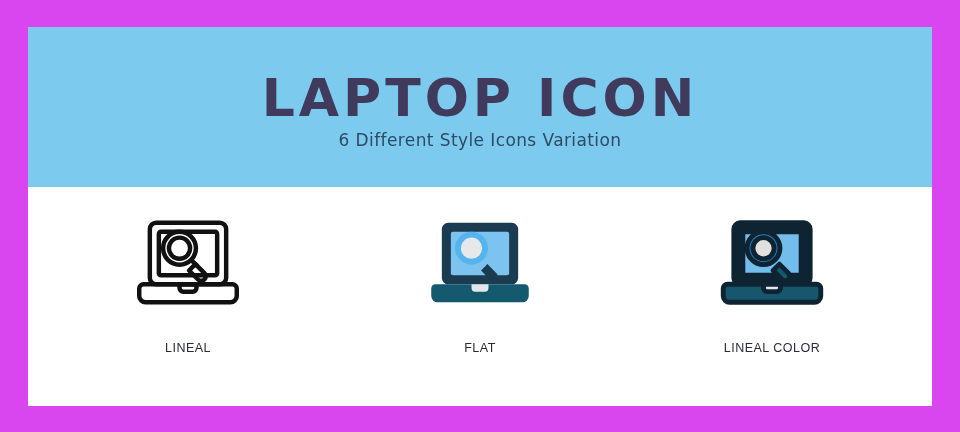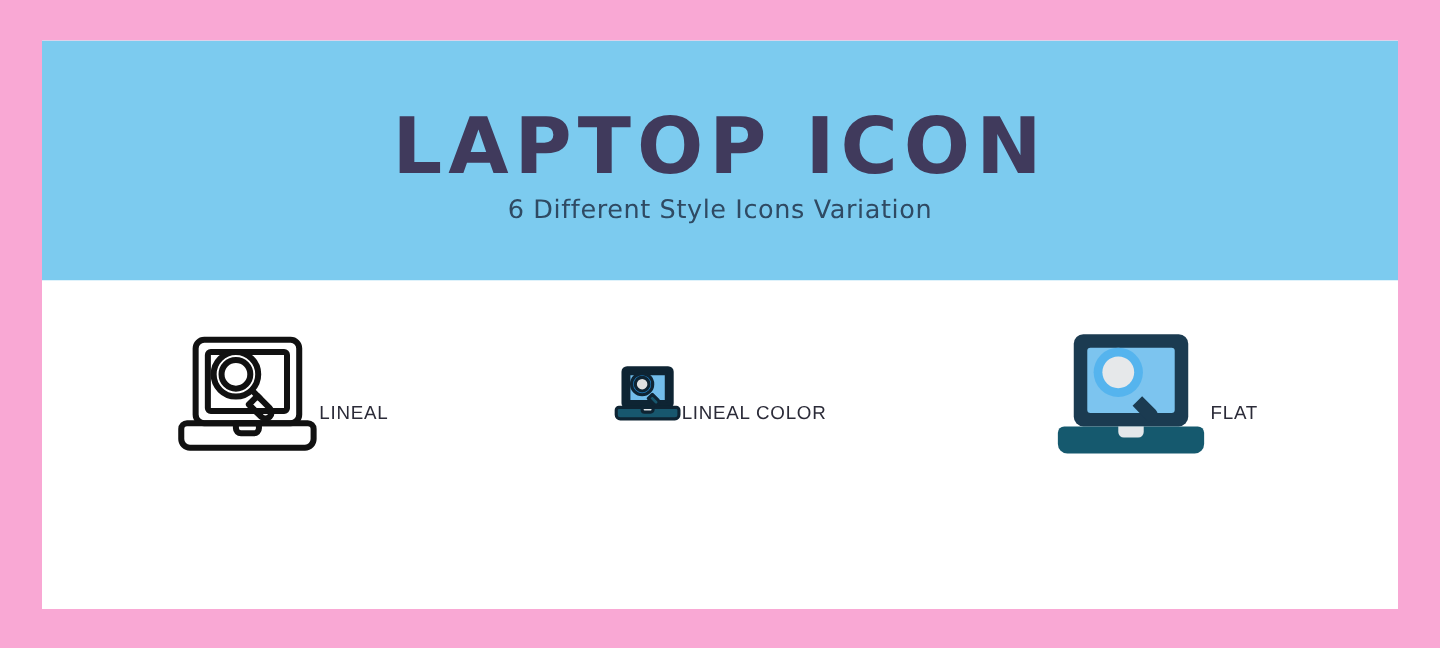--- a/index.html
+++ b/index.html
@@ -10,21 +10,21 @@
     width: 960px;
     height: 432px;
     background: #f3f8fd;
     font-family: "Liberation Sans", sans-serif;
     overflow: hidden;
   }
   .page {
     position: relative;
     width: 960px;
     height: 432px;
-    background: #f9a8d4;
+    background: #d946ef;
   }
   .card {
     position: absolute;
     left: 28px;
     top: 27px;
     width: 904px;
     height: 379px;
     background: #ffffff;
     overflow: hidden;
   }
@@ -63,20 +63,21 @@
     background: #ffffff;
     display: flex;
     align-items: flex-start;
     justify-content: space-around;
     padding: 22px 14px 0 14px;
     box-sizing: border-box;
   }
   .icon-cell {
     width: 142px;
     display: flex;
+    flex-direction: column;
     align-items: center;
   }
   .icon-art {
     width: 106px;
     height: 106px;
     display: block;
   }
   .icon-label {
     margin-top: 26px;
     font-family: "Liberation Sans", sans-serif;
@@ -112,46 +113,46 @@
             <circle cx="42" cy="37" r="10"></circle>
             <line x1="53.4" y1="48.4" x2="58.5" y2="53.5"></line>
             <path d="M57 52 l8.5 8.5 a4.2 4.2 0 0 1 0 6 a4.2 4.2 0 0 1 -6 0 L51 58 z"></path>
           </g>
         </svg>
         <div class="icon-label">LINEAL</div>
       </div>
 
       <div class="icon-cell">
         <svg class="icon-art" viewBox="0 0 100 100">
+          <g>
+            <rect x="14" y="13" width="72" height="58" rx="6" fill="#1b3b51"></rect>
+            <rect x="22.5" y="21.5" width="55" height="41" rx="2" fill="#7cc4ef"></rect>
+            <path d="M8 71 h84 a4 4 0 0 1 4 4 v7 a6 6 0 0 1 -6 6 H10 a6 6 0 0 1 -6 -6 v-7 a4 4 0 0 1 4 -4 z" fill="#15596e"></path>
+            <path d="M42 71 h16 v3.5 a3.5 3.5 0 0 1 -3.5 3.5 h-9 a3.5 3.5 0 0 1 -3.5 -3.5 z" fill="#e3e7ea"></path>
+            <path d="M57 52 l8.5 8.5 a4.4 4.4 0 0 1 0 6.2 a4.4 4.4 0 0 1 -6.2 0 L51 58 z" fill="#1b3b51"></path>
+            <circle cx="42" cy="37" r="15.5" fill="#55b4ee"></circle>
+            <circle cx="42" cy="37" r="10" fill="#e6e8ea"></circle>
+          </g>
+        </svg>
+        <div class="icon-label">FLAT</div>
+      </div>
+
+      <div class="icon-cell">
+        <svg class="icon-art" viewBox="0 0 100 100">
           <g stroke="#0e2433" stroke-width="4.6" stroke-linejoin="round" stroke-linecap="round">
             <rect x="14" y="13" width="72" height="58" rx="6" fill="#0e2433"></rect>
             <rect x="22.5" y="21.5" width="55" height="41" rx="2" fill="#72bdeb"></rect>
             <path d="M8 71 h84 a4 4 0 0 1 4 4 v7 a6 6 0 0 1 -6 6 H10 a6 6 0 0 1 -6 -6 v-7 a4 4 0 0 1 4 -4 z" fill="#17576e"></path>
             <path d="M42 71 h16 v3.5 a3.5 3.5 0 0 1 -3.5 3.5 h-9 a3.5 3.5 0 0 1 -3.5 -3.5 z" fill="#e3e7ea"></path>
             <path d="M57 52 l8.5 8.5 a4.2 4.2 0 0 1 0 6 a4.2 4.2 0 0 1 -6 0 L51 58 z" fill="#17576e"></path>
             <circle cx="42" cy="37" r="15.5" fill="#1f7fc4"></circle>
             <circle cx="42" cy="37" r="10" fill="#e0e0e0"></circle>
           </g>
         </svg>
         <div class="icon-label">LINEAL COLOR</div>
       </div>
 
-      <div class="icon-cell">
-        <svg class="icon-art" viewBox="0 0 100 100">
-          <g>
-            <rect x="14" y="13" width="72" height="58" rx="6" fill="#1b3b51"></rect>
-            <rect x="22.5" y="21.5" width="55" height="41" rx="2" fill="#7cc4ef"></rect>
-            <path d="M8 71 h84 a4 4 0 0 1 4 4 v7 a6 6 0 0 1 -6 6 H10 a6 6 0 0 1 -6 -6 v-7 a4 4 0 0 1 4 -4 z" fill="#15596e"></path>
-            <path d="M42 71 h16 v3.5 a3.5 3.5 0 0 1 -3.5 3.5 h-9 a3.5 3.5 0 0 1 -3.5 -3.5 z" fill="#e3e7ea"></path>
-            <path d="M57 52 l8.5 8.5 a4.4 4.4 0 0 1 0 6.2 a4.4 4.4 0 0 1 -6.2 0 L51 58 z" fill="#1b3b51"></path>
-            <circle cx="42" cy="37" r="15.5" fill="#55b4ee"></circle>
-            <circle cx="42" cy="37" r="10" fill="#e6e8ea"></circle>
-          </g>
-        </svg>
-        <div class="icon-label">FLAT</div>
-      </div>
-
 
 
 
     </div>
   </div>
 </div>
 
 </body></html>

